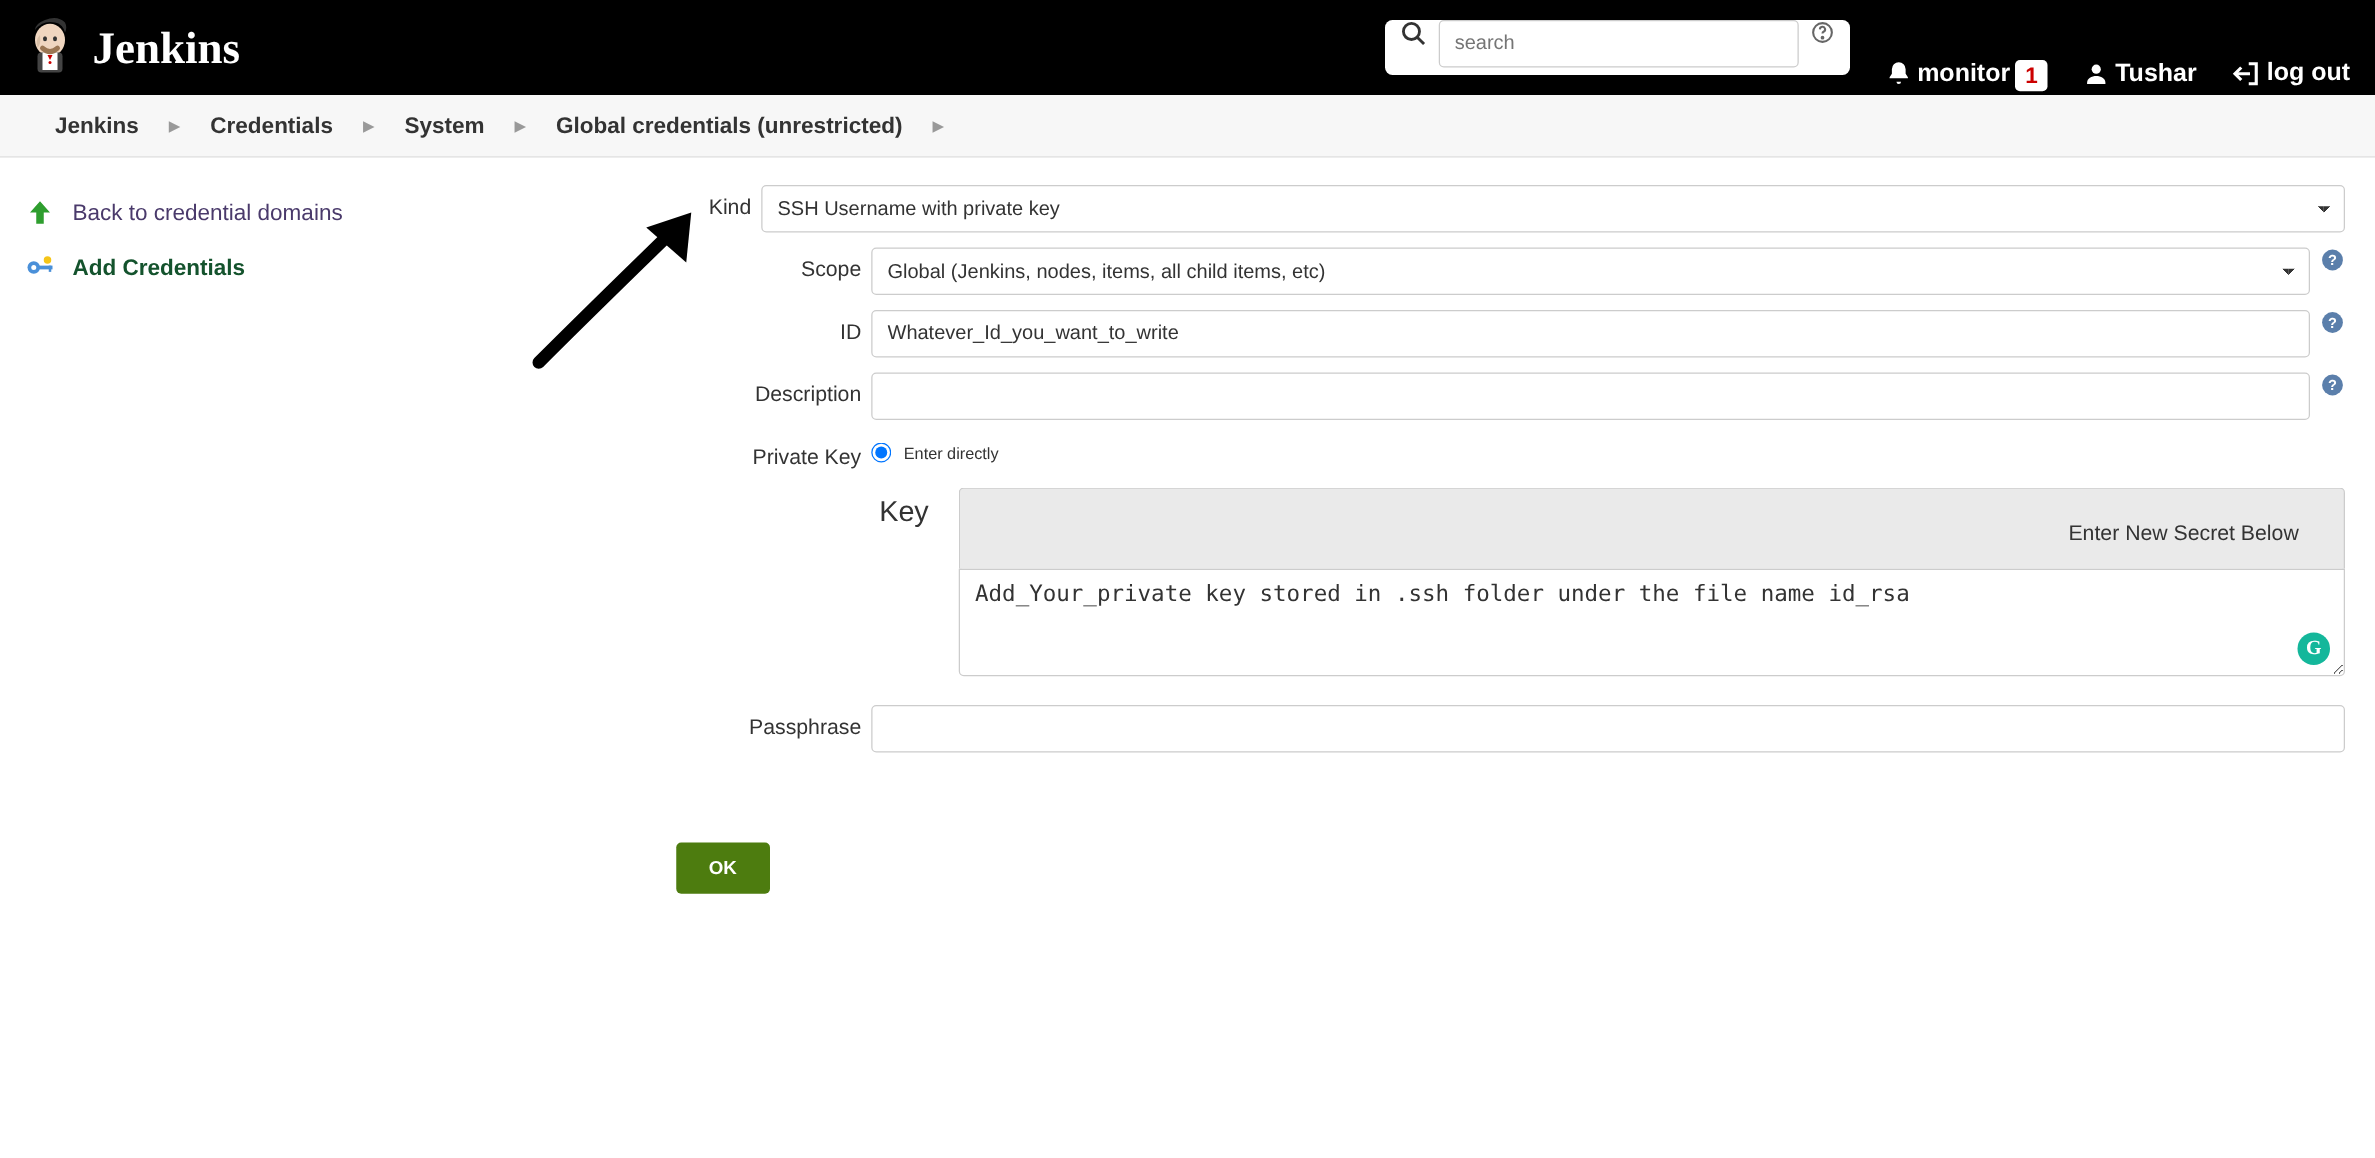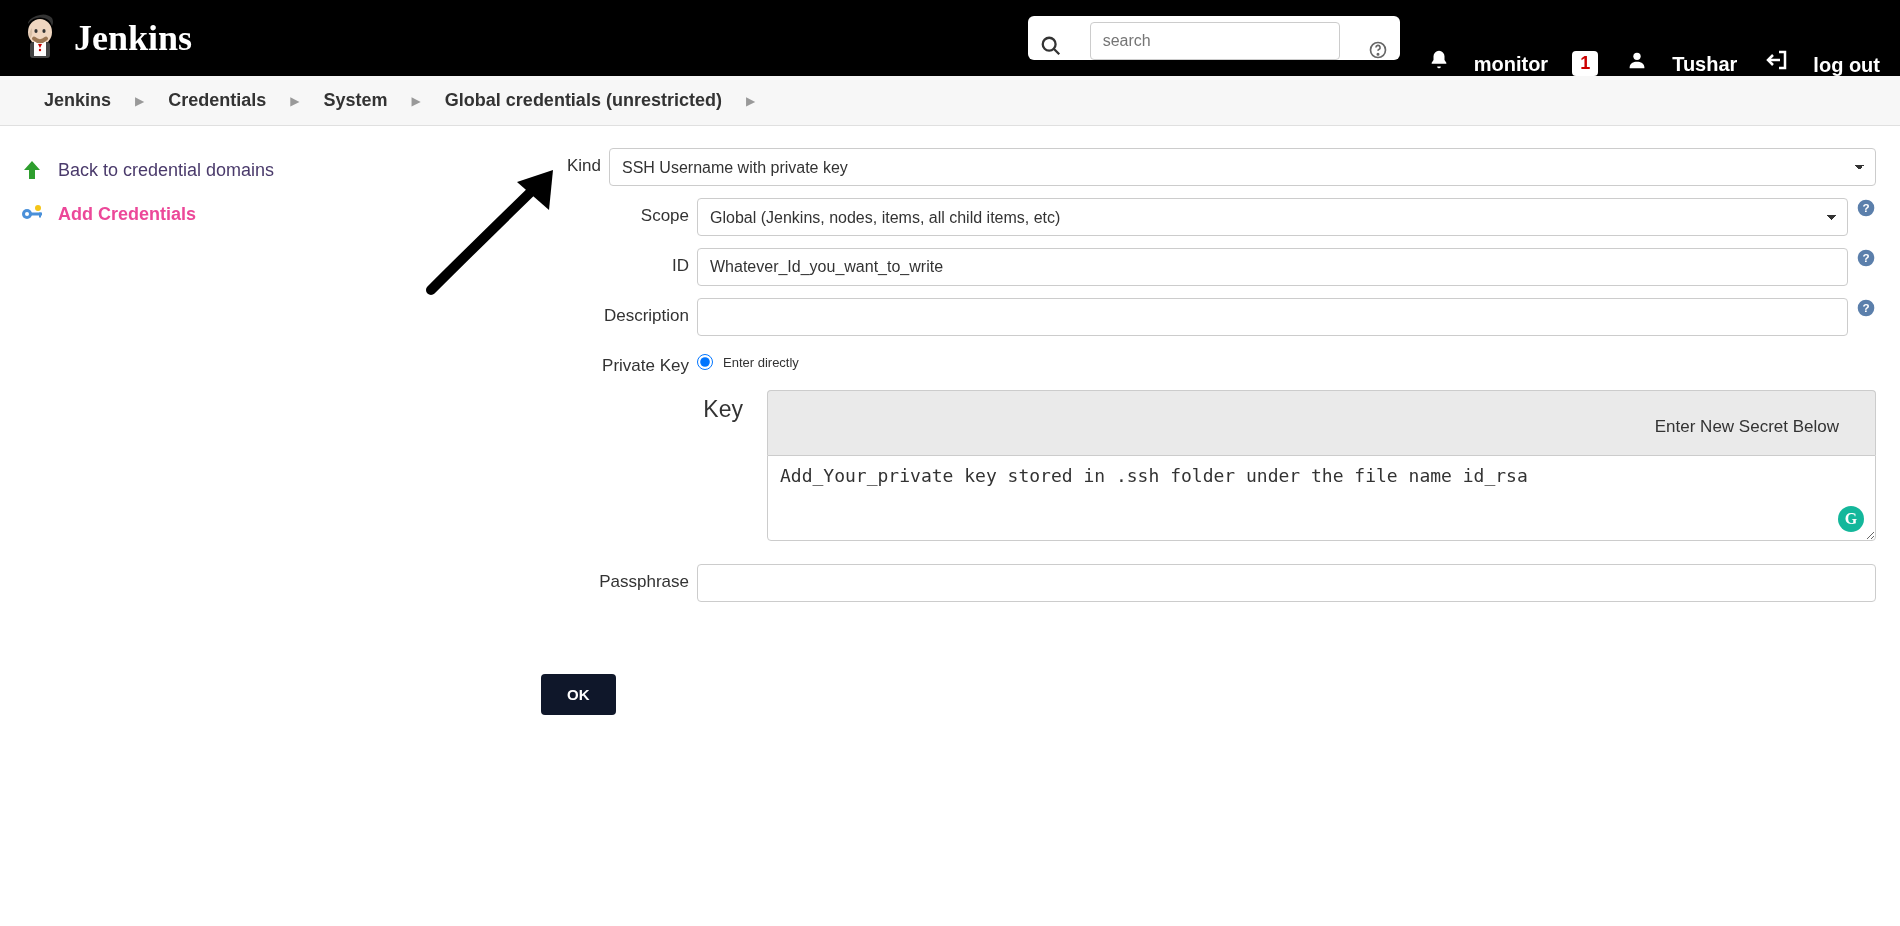--- a/index.html
+++ b/index.html
@@ -4,36 +4,36 @@
   <style>
     * { box-sizing: border-box; margin: 0; padding: 0; }
     body { font-family: Helvetica, Arial, sans-serif; font-size: 14px; color: #333; background: #fff; }
 
     
     .header { background: #000; height: 76px; display: flex; align-items: center; padding: 0 20px; }
     .logo-area { display: flex; align-items: center; gap: 14px; cursor: pointer; }
     .jenkins-mascot { width: 40px; height: 48px; }
     .jenkins-title { color: #fff; font-family: Georgia, serif; font-weight: bold; font-size: 36px; }
     .header-spacer { flex: 1; }
-    .search-box { background: #fff; border-radius: 6px; height: 44px; width: 372px; display: flex; align-items: flex-end; padding: 0 12px; gap: 28px; }
+    .search-box { background: #fff; border-radius: 6px; height: 44px; width: 372px; display: flex; align-items: flex-start; padding: 0 12px; gap: 9px; }
     .search-input { border: none; outline: none; font-size: 20px; color: #777; flex: 1; background: transparent; }
-    .header-item { display: flex; align-items: flex-end; gap: 24px; color: #fff; font-size: 20px; font-weight: bold; margin-left: 28px; cursor: pointer; margin-top: 48px; }
+    .header-item { display: flex; align-items: flex-start; gap: 4px; color: #fff; font-size: 20px; font-weight: bold; margin-left: 28px; cursor: pointer; margin-top: 48px; }
     .badge { background: #fff; color: #cc0000; border-radius: 4px; padding: 2px 8px; font-size: 18px; font-weight: bold; }
 
     
     .breadcrumb-bar { background: #f7f7f7; border-bottom: 1px solid #e0e0e0; height: 50px; display: flex; align-items: center; padding: 0 24px 0 38px; gap: 8px; }
     .crumb { color: #333; font-size: 18px; font-weight: bold; cursor: pointer; padding: 0 6px; }
     .crumb-sep { color: #999; font-size: 12px; padding: 0 10px; }
 
     
     .content { display: flex; gap: 37px; }
     .sidebar { width: 470px; padding: 22px 20px 20px 20px; }
     .sidebar-item { display: flex; align-items: center; gap: 14px; font-size: 18px; padding: 10px 0; cursor: pointer; }
     .sidebar-back { color: #4a3a6b; }
-    .sidebar-add { color: #ec4899; font-weight: bold; }
+    .sidebar-add { color: #14532d; font-weight: bold; }
     .sidebar-icon { width: 24px; height: 24px; display: inline-flex; }
 
     
     .form-area { flex: 1; padding: 22px 24px 40px 12px; position: relative; }
     .form-row { display: flex; margin-bottom: 12px; align-items: flex-start; }
     .form-label { width: 90px; min-width: 90px; text-align: right; padding-right: 8px; font-size: 17px; color: #333; padding-top: 8px; }
     .form-label.wide { width: 168px; min-width: 168px; }
     .form-control-col { flex: 1; display: flex; align-items: flex-start; gap: 8px; }
     select, input[type=text], input[type=password], textarea {
       width: 100%; border: 1px solid #ccc; border-radius: 4px; padding: 9px 12px; font-size: 16px; color: #333; background: #fff;
@@ -45,21 +45,21 @@
     .radio-label { font-size: 13px; }
 
     .key-group { margin-top: 12px; display: flex; }
     .key-label { width: 54px; text-align: right; padding-right: 8px; font-size: 23px; padding-top: 6px; }
     .key-box { flex: 1; display: flex; flex-direction: column; padding-left: 16px; }
     .secret-header { background: #eaeaea; border: 1px solid #ccc; border-bottom: none; border-radius: 4px 4px 0 0; padding: 26px 36px 18px 12px; text-align: right; font-size: 17px; color: #333; }
     .secret-textarea { border: 1px solid #ccc; border-radius: 0 0 4px 4px; min-height: 86px; font-family: ui-monospace, Menlo, Consolas, monospace; font-size: 18px; resize: both; position: relative; }
     .textarea-wrap { position: relative; }
     .grammarly-badge { position: absolute; right: 12px; bottom: 12px; width: 26px; height: 26px; background: #14b79b; border-radius: 50%; display: flex; align-items: center; justify-content: center; color: #fff; font-family: Georgia, serif; font-weight: bold; font-size: 16px; }
 
-    .ok-button { background: #0f172a; color: #fff; border: none; border-radius: 4px; padding: 12px 26px; font-size: 15px; font-weight: bold; cursor: pointer; margin-top: 60px; margin-left: 22px; }
+    .ok-button { background: #4d7c0f; color: #fff; border: none; border-radius: 4px; padding: 12px 26px; font-size: 15px; font-weight: bold; cursor: pointer; margin-top: 60px; margin-left: 22px; }
 
     
     .annotation-arrow { position: absolute; left: -86px; top: 34px; pointer-events: none; }
   </style>
 </head>
 <body>
 
 <div class="header">
   <div class="logo-area">
     <span class="jenkins-mascot">

